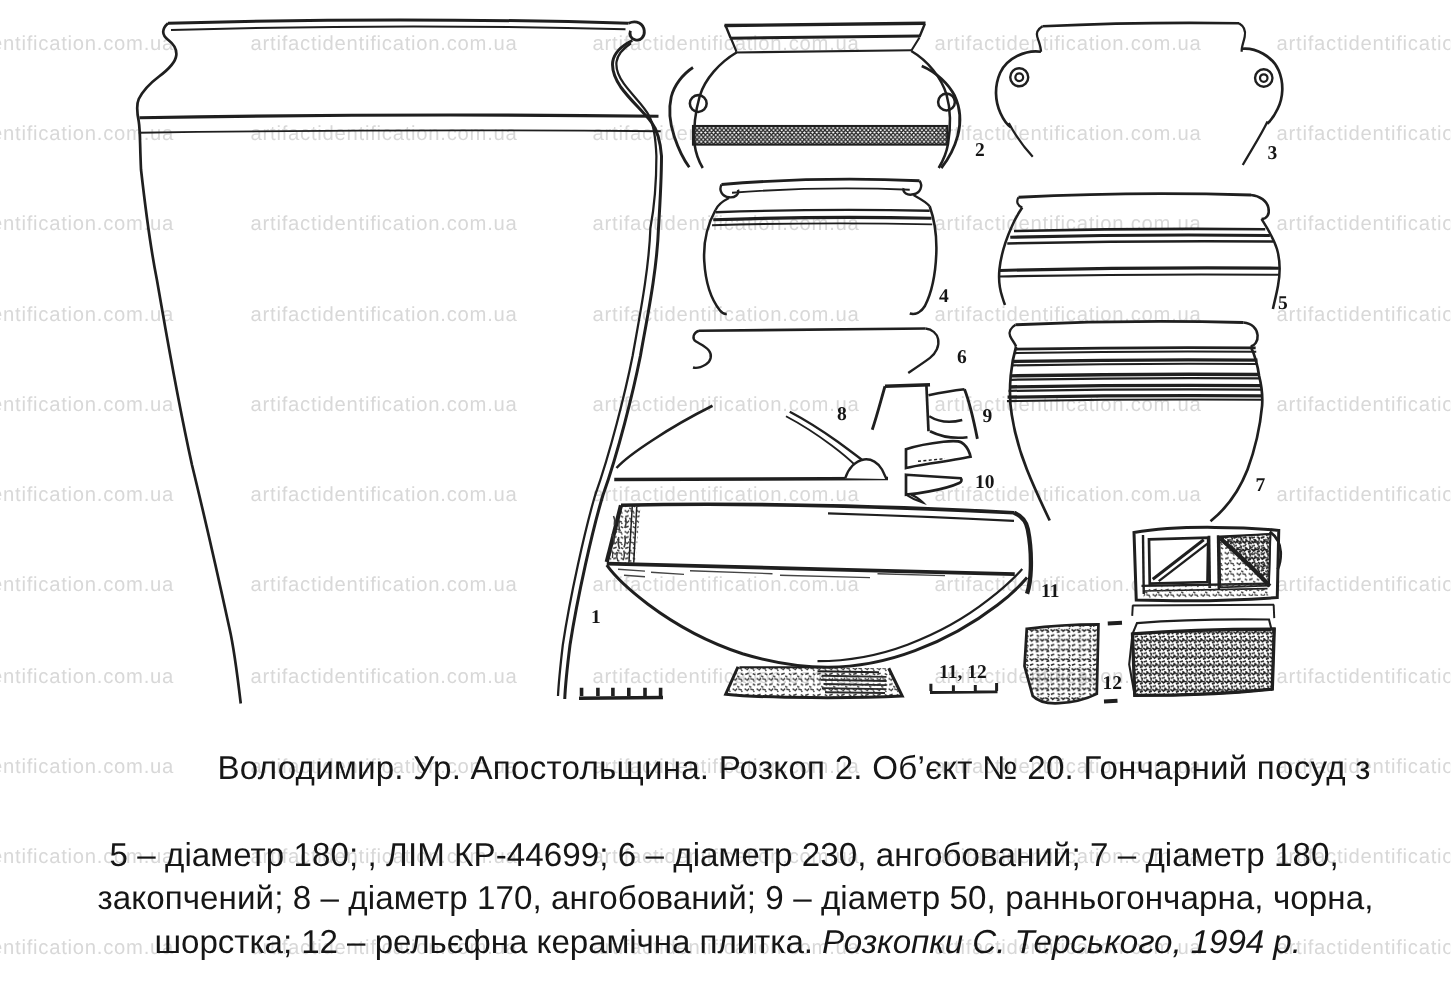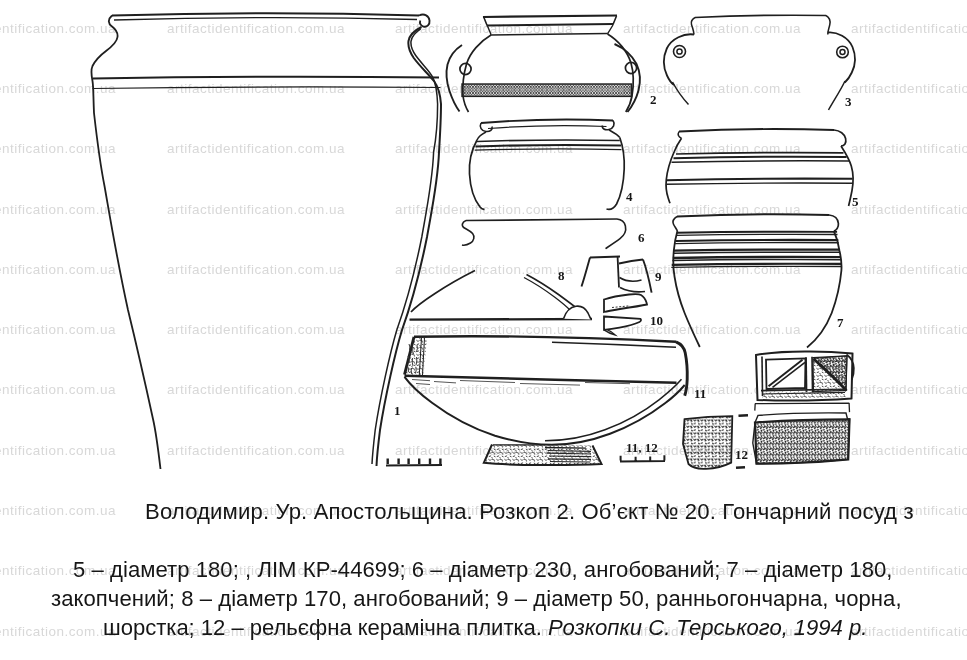--- a/index.html
+++ b/index.html
@@ -307,16 +307,16 @@
 
 <text x="626" y="452" class="lb">11, 12</text>
 <path d="M620,461.6 L665,461.1 M620.6,460.6 L620.6,455.8 M664.4,460.6 L664.4,455.3 M635.6,460.6 L635.6,456.8 M650.2,460.6 L650.2,456.6" fill="none" stroke="#1f1f1f" stroke-width="2"></path>
 </svg>
 
 <div class="cap" id="cap1" style="left:145px;top:501px;letter-spacing:0.15px">Володимир. Ур. Апостольщина. Розкоп 2. Об’єкт № 20. Гончарний посуд з</div>
 
 
 <div class="cap" id="cap3" style="left:73px;top:559px;letter-spacing:0.04px">5 – діаметр 180; , ЛІМ КР-44699; 6 – діаметр 230, ангобований; 7 – діаметр 180,</div>
 
-<div class="cap" id="cap4" style="left:51px;top:588px;letter-spacing:0.05px">закопчений; 8 – діаметр 170, ангобований; 9 – діаметр 50, ранньогончарна, чорна,</div>
+<div class="cap" id="cap4" style="left:65px;top:588px;letter-spacing:0.05px">закопчений; 8 – діаметр 170, ангобований; 9 – діаметр 50, ранньогончарна, чорна,</div>
 
 <div class="cap" id="cap5" style="left:103px;top:617px;letter-spacing:-0.04px">шорстка; 12 – рельєфна керамічна плитка. <i>Розкопки С. Терського, 1994 р.</i></div>
 </div>
 
 </body></html>

